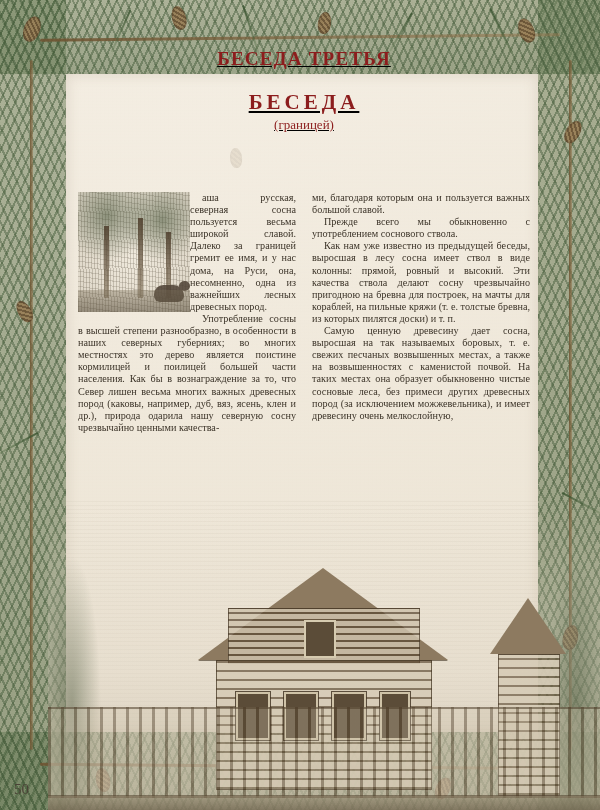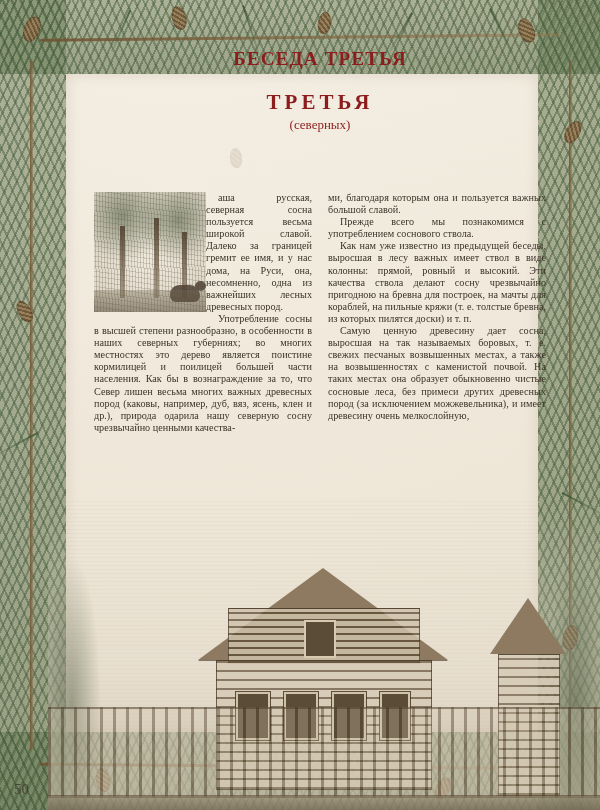--- a/index.html
+++ b/index.html
@@ -75,24 +75,25 @@
     top: 74px;
     width: 472px;
     height: 658px;
     background: linear-gradient(180deg, rgba(244,238,227,0.85), rgba(236,228,212,0.82));
     box-shadow: 0 0 14px rgba(120,100,70,0.18) inset;
   }
 
   
   .content {
     position: absolute;
-    left: 94px;
+    left: 78px;
     top: 44px;
     width: 452px;
     height: 730px;
+    text-decoration: underline;
   }
   .title-block {
     text-align: center;
     margin-top: 4px;
   }
   .chapter-title {
     font-family: "Liberation Serif", serif;
     color: #8c1d1d;
     font-weight: bold;
     font-size: 19px;
@@ -368,44 +369,44 @@
     <div class="needle" style="left:16px; top:420px; height:48px; transform:rotate(62deg);"></div>
     <div class="needle" style="right:16px; top:480px; height:48px; transform:rotate(-62deg);"></div>
   </div>
 
   <div class="inner-plate"></div>
 
   <div class="content">
 
     <div class="title-block">
       <div class="chapter-title">БЕСЕДА ТРЕТЬЯ</div>
-      <div class="main-title">ТРЕТЬЯ</div>
-      <div class="subtitle">(северных)</div>
+      <div class="main-title">БЕСЕДА</div>
+      <div class="subtitle">(границей)</div>
     </div>
 
     <div class="vignette">
       <div class="canopy" style="left:-14px; top:-24px; width:86px; height:96px;"></div>
       <div class="canopy" style="left:44px; top:-16px; width:80px; height:88px;"></div>
       <div class="trunk" style="left:26px; top:34px; height:72px;"></div>
       <div class="trunk" style="left:60px; top:26px; height:80px;"></div>
       <div class="trunk" style="left:88px; top:40px; height:66px;"></div>
       <div class="bear"></div>
       <div class="ground"></div>
     </div>
 
     <div class="columns">
       <div class="col col-left-flow">
         <div class="wrap-box"></div>
         <p class="dropcap-line">аша русская, северная сосна пользуется весьма широкой славой. Далеко за границей гремит ее имя, и у нас дома, на Руси, она, несомненно, одна из важнейших лесных древесных пород.</p>
         <p>Употребление сосны в высшей степени разнообразно, в особенности в наших северных губерниях; во многих местностях это дерево является поистине кормилицей и поилицей большей части населения. Как бы в вознаграждение за то, что Север лишен весьма многих важных древесных пород (каковы, например, дуб, вяз, ясень, клен и др.), природа одарила нашу северную сосну чрезвычайно ценными качества-</p>
       </div>
       <div class="col">
         <p class="noindent">ми, благодаря которым она и пользуется важных большой славой.</p>
-        <p>Прежде всего мы познакомимся с употреблением соснового ствола.</p>
-        <p>Как нам уже известно из предыдущей беседы, выросшая в лесу важных имеет ствол в виде колонны: прямой, ровный и высокий. Эти качества ствола делают сосну чрезвычайно пригодною на бревна для построек, на мачты для кораблей, на пильные кряжи (т. е. толстые бревна, из которых пилятся доски) и т. п.</p>
+        <p>Прежде всего мы обыкновенно с употреблением соснового ствола.</p>
+        <p>Как нам уже известно из предыдущей беседы, выросшая в лесу сосна имеет ствол в виде колонны: прямой, ровный и высокий. Эти качества ствола делают сосну чрезвычайно пригодною на бревна для построек, на мачты для кораблей, на пильные кряжи (т. е. толстые бревна, из которых пилятся доски) и т. п.</p>
         <p>Самую ценную древесину дает сосна, выросшая на так называемых боровых, т. е. свежих песчаных возвышенных местах, а также на возвышенностях с каменистой почвой. На таких местах она образует обыкновенно чистые сосновые леса, без примеси других древесных пород (за исключением можжевельника), и имеет древесину очень мелкослойную,</p>
       </div>
     </div>
   </div>
 
   <div class="engraving">
     <div class="sky"></div>
     <div class="fg-tree left"></div>
     <div class="fg-tree right"></div>
 

